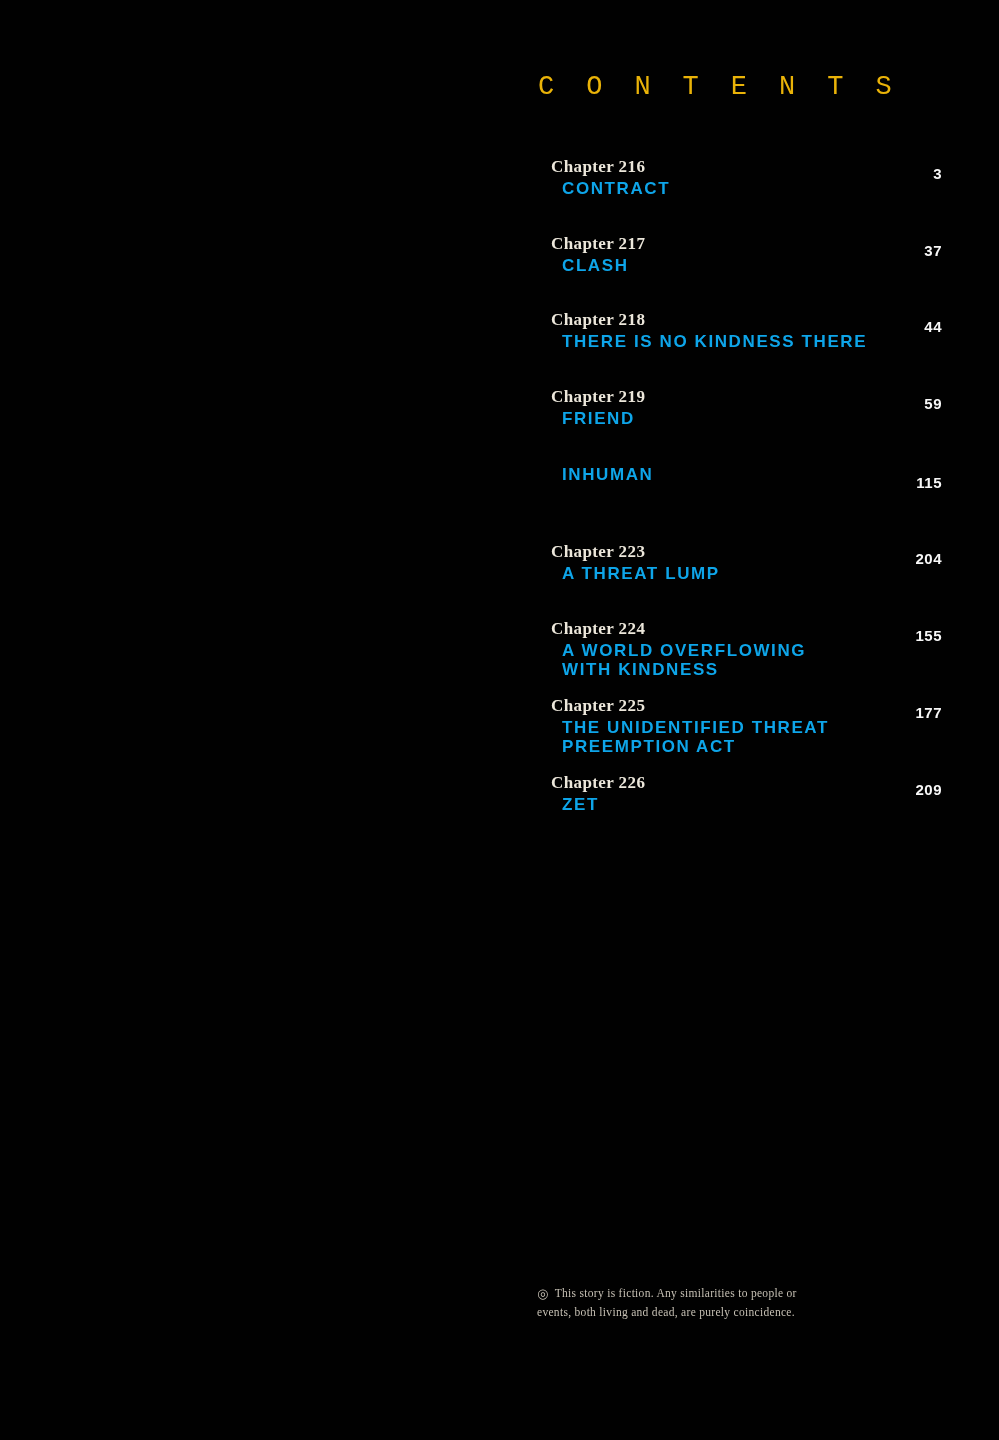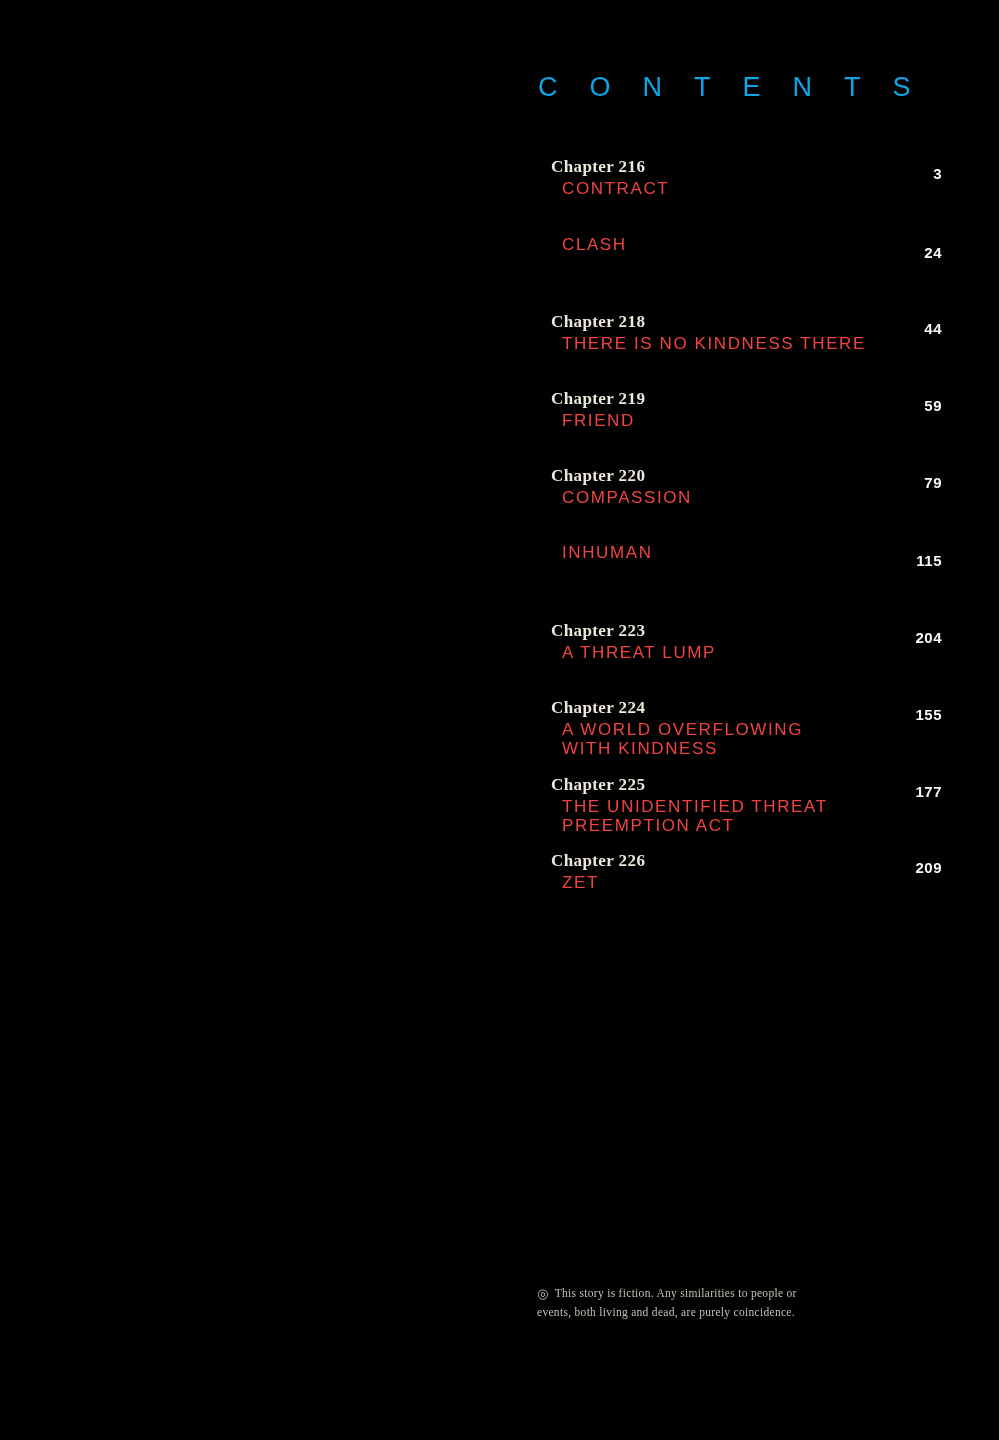--- a/index.html
+++ b/index.html
@@ -8,24 +8,24 @@
     width:999px;
     height:1440px;
     background:#010101;
     overflow:hidden;
     font-family:"Liberation Sans", sans-serif;
   }
   .toc-title{
     position:absolute;
     left:538px;
     top:72px;
-    font-family:Liberation Sans, sans-serif;
+    font-family:Liberation Mono, monospace;
     font-size:27px;
     font-weight:500;
-    color:#0ea5e9;
+    color:#eab308;
     letter-spacing:32px;
     white-space:nowrap;
   }
   .entries{
     position:absolute;
     left:551px;
     top:156px;
     width:391px;
   }
   .entry{
@@ -37,24 +37,24 @@
     font-weight:700;
     font-size:17px;
     line-height:21px;
     color:#ece7db;
     letter-spacing:0.4px;
   }
   .chapter-title{
     margin-left:11px;
     margin-top:2px;
     font-family:"Liberation Sans", sans-serif;
-    font-weight:400;
+    font-weight:700;
     font-size:17px;
     line-height:19px;
-    color:#ef4444;
+    color:#0ea5e9;
     letter-spacing:1.6px;
     white-space:pre-line;
   }
   .page-num{
     position:absolute;
     right:0;
     top:9px;
     font-family:"Liberation Sans", sans-serif;
     font-weight:700;
     font-size:15px;
@@ -87,41 +87,37 @@
 
   <div class="entries">
 
     <div class="entry">
       <div class="chapter-label">Chapter 216</div>
       <div class="chapter-title">CONTRACT</div>
       <div class="page-num">3</div>
     </div>
 
     <div class="entry">
+      <div class="chapter-label">Chapter 217</div>
       <div class="chapter-title">CLASH</div>
-      <div class="page-num">24</div>
+      <div class="page-num">37</div>
     </div>
 
     <div class="entry">
       <div class="chapter-label">Chapter 218</div>
       <div class="chapter-title">THERE IS NO KINDNESS THERE</div>
       <div class="page-num">44</div>
     </div>
 
     <div class="entry">
       <div class="chapter-label">Chapter 219</div>
       <div class="chapter-title">FRIEND</div>
       <div class="page-num">59</div>
     </div>
 
-    <div class="entry">
-      <div class="chapter-label">Chapter 220</div>
-      <div class="chapter-title">COMPASSION</div>
-      <div class="page-num">79</div>
-    </div>
 
 
     <div class="entry">
       <div class="chapter-title">INHUMAN</div>
       <div class="page-num">115</div>
     </div>
 
     <div class="entry">
       <div class="chapter-label">Chapter 223</div>
       <div class="chapter-title">A THREAT LUMP</div>

